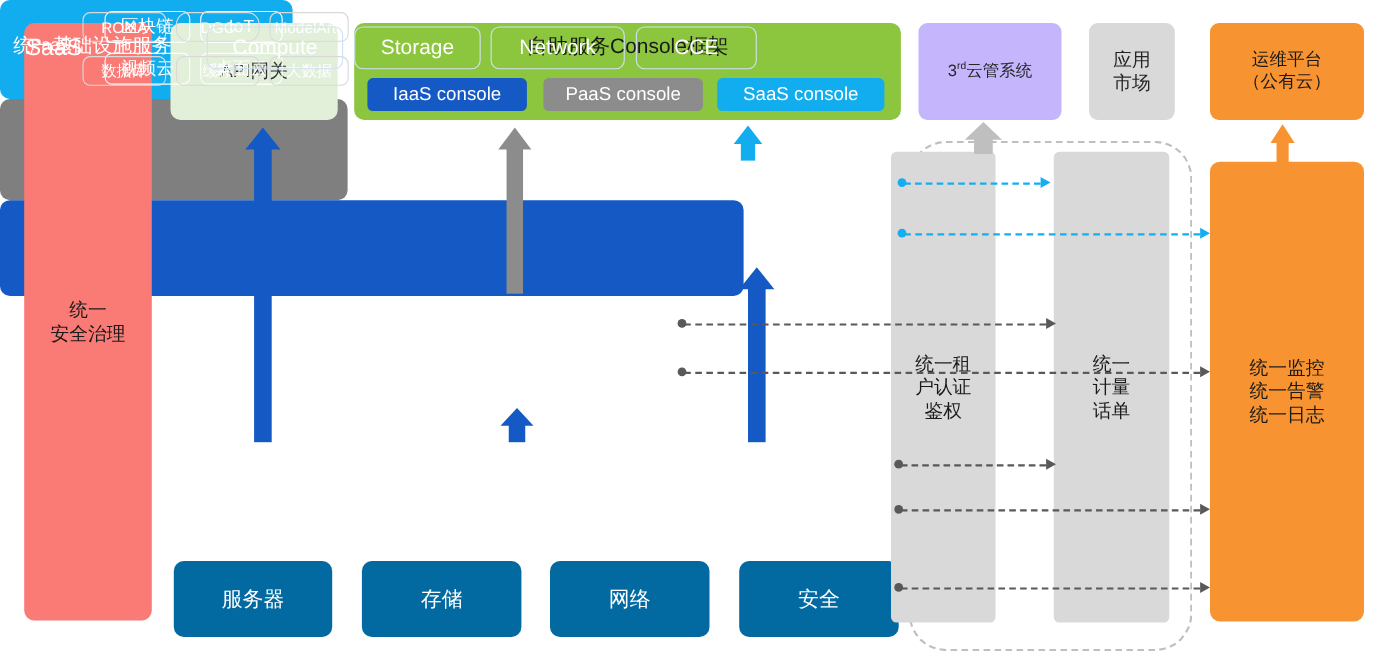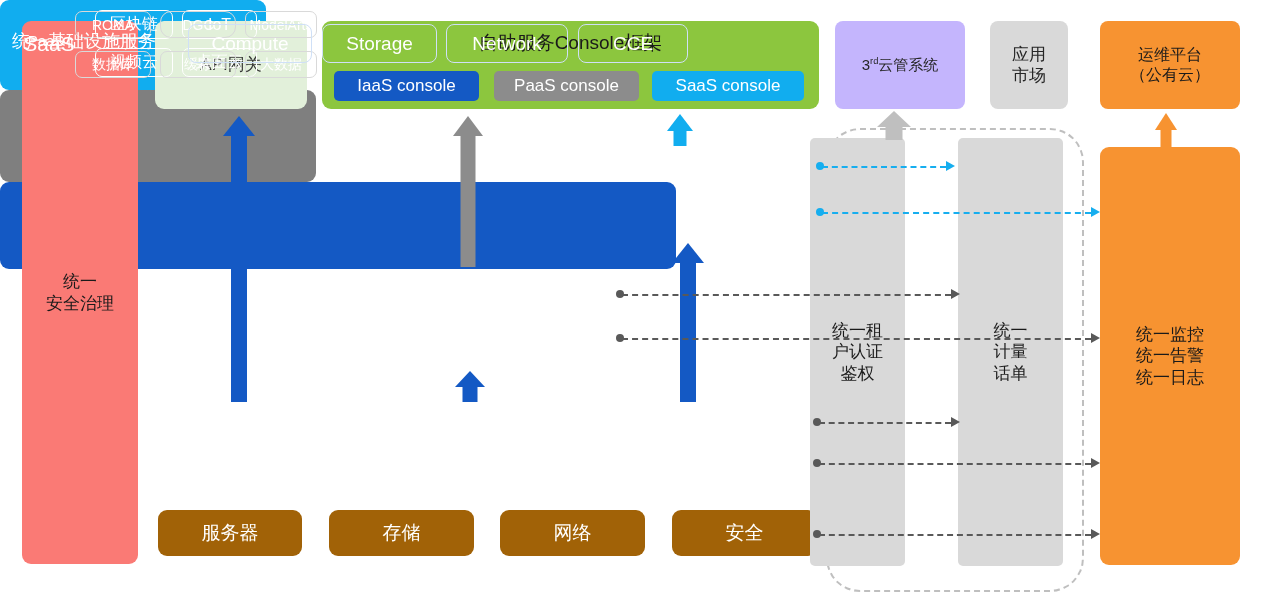--- a/index.html
+++ b/index.html
@@ -138,22 +138,22 @@
     display:flex; align-items:center; justify-content:center;
     color:#ffffff; font-size:19px;
   }
   #infra-compute{ left:188px; width:124px; }
   #infra-storage{ left:322px; width:115px; }
   #infra-network{ left:446px; width:122px; }
   #infra-cce{     left:578px; width:110px; }
 
   
   .hw-box{
-    position:absolute; top:510px; height:46px;
-    background:#a16207; color:#ffffff; font-size:19px;
+    position:absolute; top:510px; height:69px;
+    background:#0369a1; color:#ffffff; font-size:19px;
     border-radius:9px;
     display:flex; align-items:center; justify-content:center;
   }
   #hw-server{  left:158px; width:144px; }
   #hw-storage{ left:329px; width:145px; }
   #hw-network{ left:500px; width:145px; }
   #hw-security{left:672px; width:145px; }
 
   
   #shared-container{

